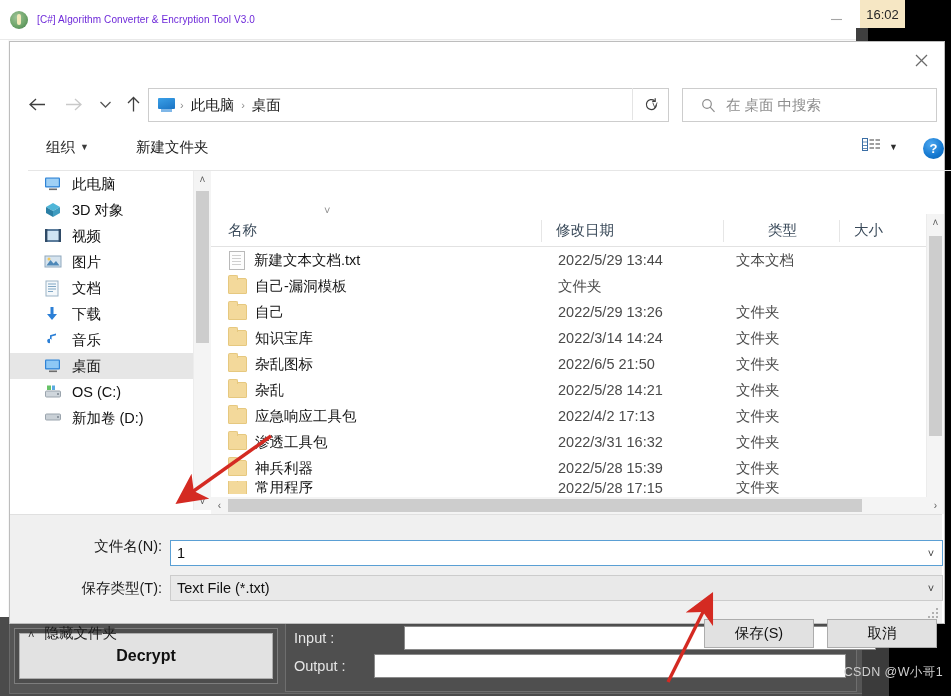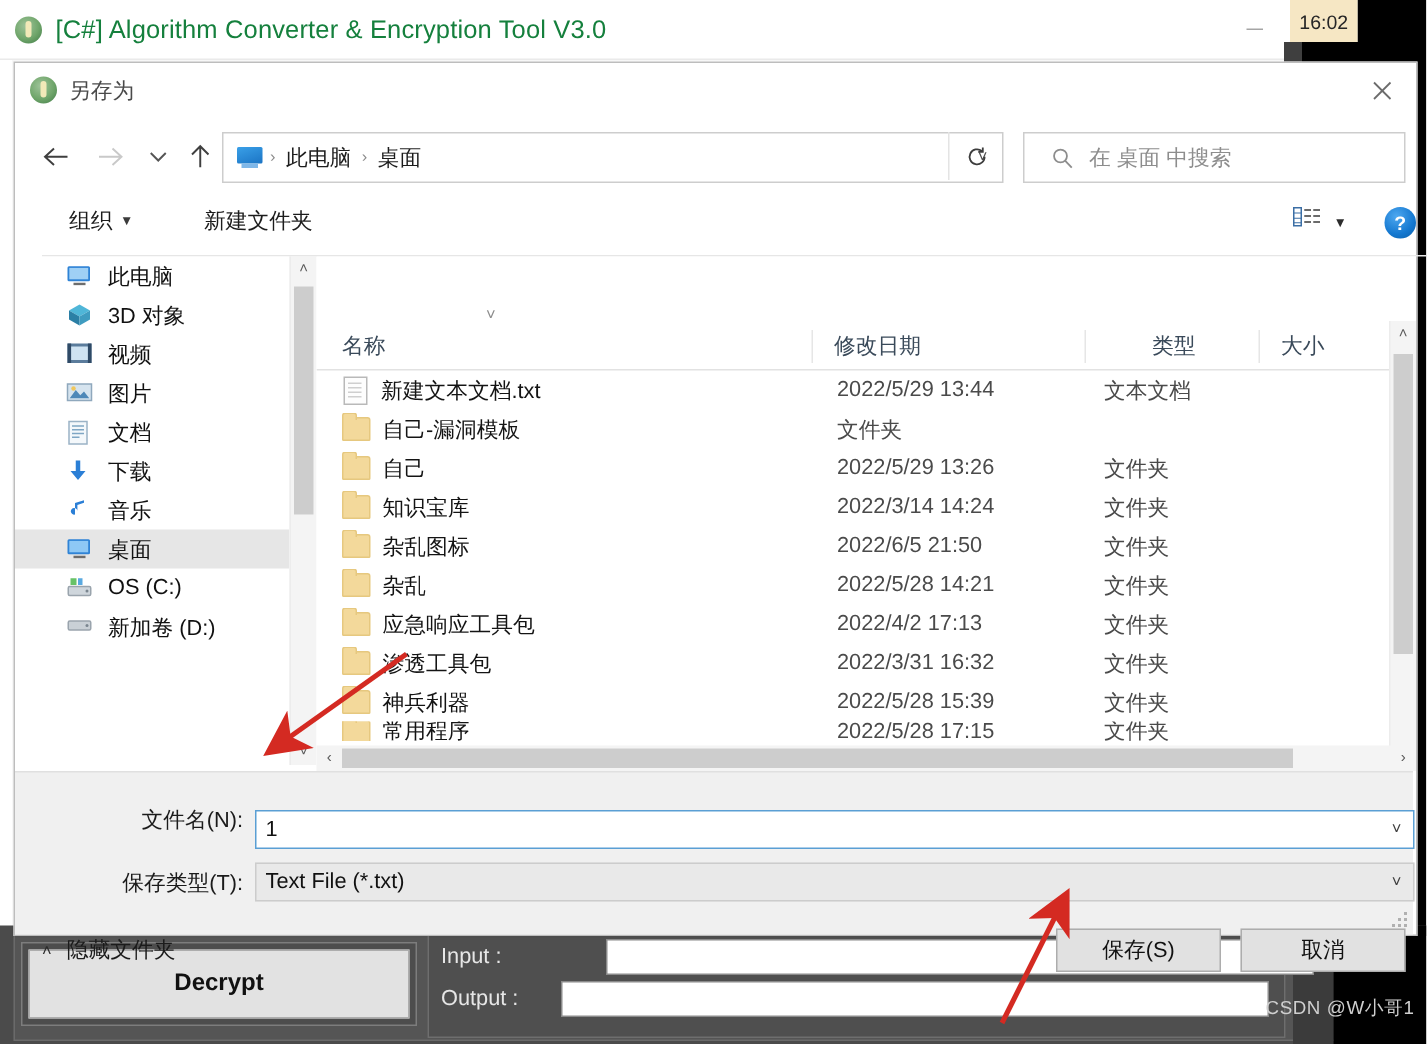--- a/index.html
+++ b/index.html
@@ -26,21 +26,21 @@
     width: 18px; height: 18px; margin-left: 10px; margin-right: 9px;
     border-radius: 50%;
     background: radial-gradient(circle at 40% 35%, #9fc49a 0%, #6fa56a 55%, #3e7a46 100%);
     position: relative; flex: none;
   }
   .app-title-icon::after {
     content: ""; position: absolute; left: 7px; top: 3px; width: 4px; height: 11px;
     background: #f2e9b8; border-radius: 2px;
   }
   .app-title-text {
-    font-size: 17px; color: #15803d; letter-spacing: .1px; white-space: nowrap;
+    font-size: 10px; color: #6d28d9; letter-spacing: .1px; white-space: nowrap;
   }
   .app-winbtns { position: absolute; right: 0; top: 0; height: 39px; display: flex; }
   .app-winbtn {
     width: 46px; height: 39px; display: flex; align-items: center; justify-content: center;
     color: #a5a5a5;
   }
   .app-winbtn svg { display: block; }
 
   
   .clock-chip {
@@ -355,24 +355,20 @@
     </div>
 
     <div class="watermark">CSDN @W小哥1</div>
   </div>
 
   <div class="black-tr"></div>
   <div class="clock-chip">16:02</div>
 
   <div class="dlg">
 
-    <div class="dlg-title">
-      <div class="dlg-title-icon"></div>
-      <div class="dlg-title-text">另存为</div>
-    </div>
     <div class="dlg-close">
       <svg width="15" height="15" viewBox="0 0 15 15">
           <line x1="2" y1="2" x2="13" y2="13" stroke="#6b6b6b" stroke-width="1.2"></line>
           <line x1="13" y1="2" x2="2" y2="13" stroke="#6b6b6b" stroke-width="1.2"></line>
         </svg>
     </div>
 
     <div class="navrow">
       <div class="nav-btn" style="left:12px;">
         <svg width="19" height="15" viewBox="0 0 19 15">

